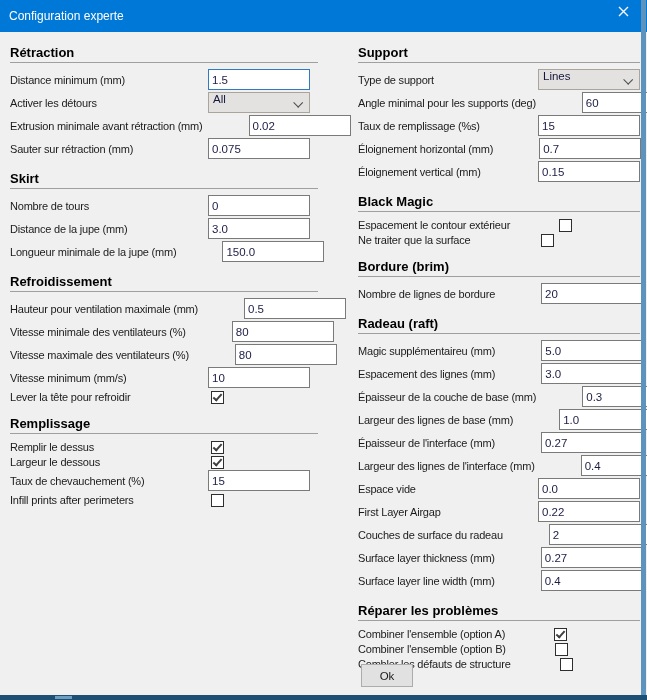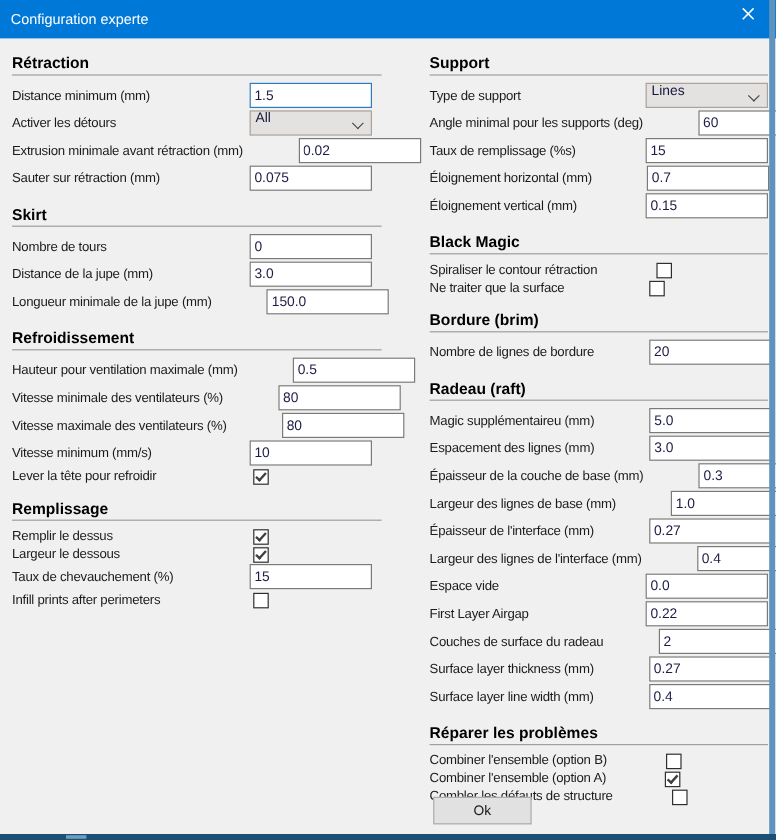--- a/index.html
+++ b/index.html
@@ -58,21 +58,21 @@
     width:13px; height:13px; box-sizing:border-box; margin-left:3px;
     border:1px solid #2e2e2e; background:#fff;
   }
   .checkbox.checked::after {
     content:""; display:block; width:7px; height:3px; margin:2px 0 0 1px;
     border-left:2px solid #3f3f3f; border-bottom:2px solid #3f3f3f;
     transform:rotate(-48deg);
   }
   
   .ok-button {
-    position:absolute; left:361px; top:664px; width:82px; height:23px;
+    position:absolute; left:361px; top:664px; width:52px; height:23px;
     background:#e1e1e1; border:1px solid #acacac; box-sizing:border-box;
     display:flex; align-items:center; justify-content:center;
     font-size:11.5px; color:#1b1b1b;
   }
 </style>
 </head>
 <body>
 
 <div class="window">
 
@@ -198,21 +198,21 @@
             <input type="text" class="text-input" value="0.7" style="">
           </div>
           <div class="row input-row">
             <span class="label">Éloignement vertical (mm)</span>
             <input type="text" class="text-input" value="0.15" style="">
           </div>
         </div>
         <div class="section">
           <div class="section-title">Black Magic</div>
           <div class="row checkbox-row">
-            <span class="label">Spiraliser le contour rétraction</span>
+            <span class="label">Espacement le contour extérieur</span>
             <span class="cb-cell">
               <span class="checkbox"></span>
             </span>
           </div>
           <div class="row checkbox-row">
             <span class="label">Ne traiter que la surface</span>
             <span class="cb-cell">
               <span class="checkbox"></span>
             </span>
           </div>
@@ -267,29 +267,29 @@
             <input type="text" class="text-input" value="0.27" style="">
           </div>
           <div class="row input-row">
             <span class="label">Surface layer line width (mm)</span>
             <input type="text" class="text-input" value="0.4" style="">
           </div>
         </div>
         <div class="section">
           <div class="section-title">Réparer les problèmes</div>
           <div class="row checkbox-row">
+            <span class="label">Combiner l'ensemble (option A)</span>
+            <span class="cb-cell">
+              <span class="checkbox checked"></span>
+            </span>
+          </div>
+          <div class="row checkbox-row">
             <span class="label">Combiner l'ensemble (option B)</span>
             <span class="cb-cell">
               <span class="checkbox"></span>
-            </span>
-          </div>
-          <div class="row checkbox-row">
-            <span class="label">Combiner l'ensemble (option A)</span>
-            <span class="cb-cell">
-              <span class="checkbox checked"></span>
             </span>
           </div>
           <div class="row checkbox-row">
             <span class="label">Combler les défauts de structure</span>
             <span class="cb-cell">
               <span class="checkbox"></span>
             </span>
           </div>
         </div>
       </div>

